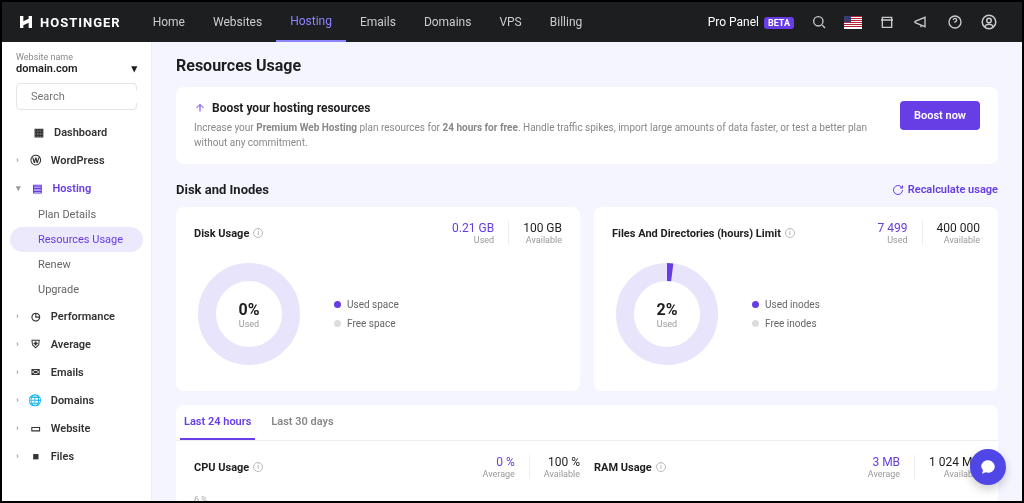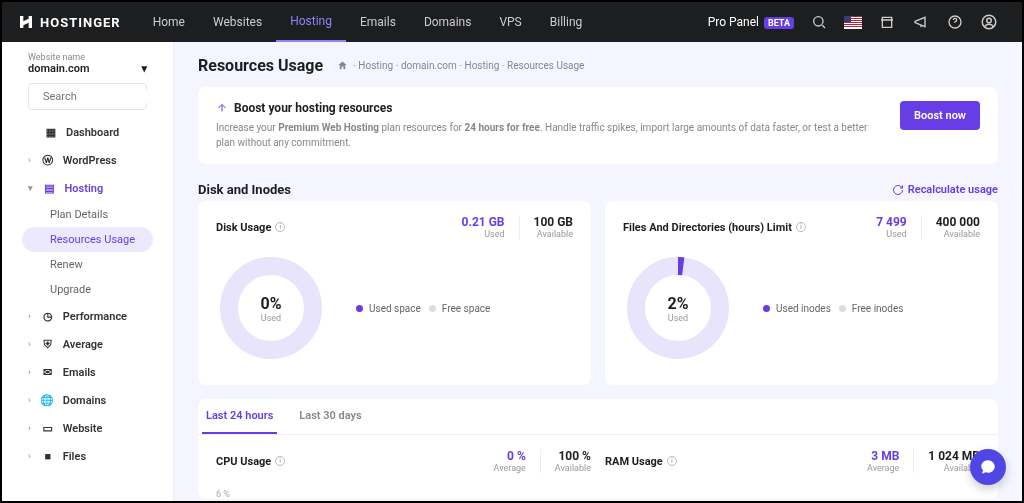--- a/index.html
+++ b/index.html
@@ -6,21 +6,21 @@
 body{background:#f4f5ff;color:#1d1e20;font-size:12px;width:1024px;height:503px;overflow:hidden;border:2px solid #000}
 .topbar{height:40px;background:#1d1e20;display:flex;align-items:center;padding:0 16px;color:#fff}
 .logo{display:flex;align-items:center;gap:6px;font-weight:700;font-size:13px;letter-spacing:1px;margin-right:18px}
 .navitem{padding:0 14px;height:40px;display:flex;align-items:center;color:#ccc;font-size:12px;cursor:pointer}
 .navitem.active{color:#8c85ff;border-bottom:2px solid #8c85ff}
 .topspacer{flex:1}
 .propanel{display:flex;align-items:flex-end;gap:5px;color:#fff;font-size:12px;margin-right:8px}
 .badge{background:#673de6;border-radius:3px;padding:1px 4px;font-size:9px;font-weight:700}
 .topicon{width:18px;height:18px;color:#ccc;margin:0 8px;cursor:pointer;display:flex;align-items:center;justify-content:center}
 .layout{display:flex;height:calc(100% - 40px)}
-.sidebar{width:172px;background:#fff;border-right:1px solid #eee;padding:10px 12px;overflow-y:auto}
+.sidebar{width:150px;background:#fff;border-right:1px solid #eee;padding:10px 0;overflow-y:auto}
 .wsname{padding:0 14px;margin-bottom:8px}
 .wsname .lbl{font-size:9px;color:#888}
 .wsname .sel{display:flex;justify-content:space-between;align-items:center;font-size:11px;font-weight:600;cursor:pointer}
 .search{margin:0 14px 8px;border:1px solid #e5e5e5;border-radius:4px;padding:6px 8px;display:flex;gap:6px}
 .search input{border:none;outline:none;flex:1;font-size:11px}
 .sbitem{display:flex;align-items:center;gap:8px;padding:7px 14px;font-size:11px;font-weight:600;color:#333;cursor:pointer}
 .sbitem .chev{margin-left:auto;color:#999;font-size:9px}
 .sbitem .chev.left{margin-left:0;margin-right:2px}
 .sbitem.active{color:#673de6}
 .sbsub{padding:6px 14px 6px 36px;font-size:11px;color:#666;cursor:pointer}
@@ -29,43 +29,43 @@
 .content{flex:1;padding:14px 24px;overflow-y:auto}
 .pagehead{display:flex;align-items:center;gap:14px;margin-bottom:12px}
 .pagetitle{font-size:16px;font-weight:700}
 .crumbs{font-size:10px;color:#888;display:flex;align-items:center;gap:5px}
 .crumbs .sep{color:#bbb}
 .banner{background:#fff;border-radius:8px;padding:14px 18px;display:flex;gap:22px;margin-bottom:18px}
 .banner .txt{flex:1}
 .banner .title{font-weight:700;font-size:12px;display:flex;align-items:center;gap:6px;margin-bottom:5px}
 .banner .desc{font-size:10px;color:#888;line-height:1.5}
 .btn{background:#673de6;color:#fff;border:none;border-radius:4px;padding:8px 14px;font-size:11px;font-weight:600;cursor:pointer;align-self:flex-start}
-.sectionhead{display:flex;justify-content:space-between;align-items:center;margin-bottom:4px}
+.sectionhead{display:flex;justify-content:space-between;align-items:center;margin-bottom:10px}
 .sectiontitle{font-size:13px;font-weight:700}
 .recalc{color:#673de6;font-size:11px;font-weight:600;display:flex;align-items:center;gap:4px;cursor:pointer}
 .cards{display:flex;gap:14px;margin-bottom:14px}
 .card{flex:1;background:#fff;border-radius:8px;padding:14px 18px}
 .cardhead{display:flex;margin-bottom:6px}
 .cardtitle{font-size:11px;font-weight:700;display:flex;align-items:center;gap:4px}
 .stats{margin-left:auto;display:flex;gap:14px;text-align:right}
-.stat .val{font-size:12px;font-weight:700}
+.stat .val{font-size:12px;font-weight:400}
 .stat .val.purple{color:#673de6}
 .stat .lbl{font-size:9px;color:#999}
 .divv{width:1px;background:#eee}
 .donutwrap{display:flex;align-items:center;gap:30px;padding:8px 0}
 .donut{position:relative;width:110px;height:110px}
 .donut svg{transform:rotate(-90deg)}
 .donut .center{position:absolute;inset:0;display:flex;flex-direction:column;align-items:center;justify-content:center}
 .donut .pct{font-size:16px;font-weight:700}
 .donut .pl{font-size:9px;color:#999}
-.legend{display:flex;flex-direction:row;gap:8px}
+.legend{display:flex;flex-direction:column;gap:8px}
 .legrow{display:flex;align-items:center;gap:6px;font-size:10px;color:#666}
 .dot{width:7px;height:7px;border-radius:50%}
 .dot.p{background:#673de6}.dot.g{background:#ddd}
-.tabs{display:flex;gap:18px;border-bottom:1px solid #eee;padding:0 4px}
+.tabs{display:flex;gap:12px;border-bottom:1px solid #eee;padding:0 4px}
 .tab{padding:10px 4px;font-size:11px;color:#888;cursor:pointer;font-weight:600}
 .tab.active{color:#673de6;border-bottom:2px solid #673de6}
 .chat{position:fixed;right:18px;bottom:18px;width:36px;height:36px;border-radius:50%;background:#4f46e5;color:#fff;display:flex;align-items:center;justify-content:center;cursor:pointer;box-shadow:0 4px 10px rgba(0,0,0,.2)}
 .info{width:10px;height:10px;border:1px solid #bbb;border-radius:50%;display:inline-flex;align-items:center;justify-content:center;font-size:7px;color:#bbb}
 .flag{width:20px;height:13px;background:linear-gradient(#b22234 0 8%,#fff 8% 16%,#b22234 16% 24%,#fff 24% 32%,#b22234 32% 40%,#fff 40% 48%,#b22234 48% 56%,#fff 56% 64%,#b22234 64% 72%,#fff 72% 80%,#b22234 80% 88%,#fff 88% 100%);position:relative}
 .flag::before{content:"";position:absolute;top:0;left:0;width:40%;height:53%;background:#3c3b6e}
 </style>
 </head>
 <body>
 
@@ -189,26 +189,20 @@
           <span class="chev left">›</span>
           <span class="ic">■</span>
           <span>Files</span>
         </div>
       </div>
 </div>
 
 <div class="content">
   <div class="pagehead">
     <div class="pagetitle">Resources Usage</div>
-    <div class="crumbs">
-      <svg width="11" height="11" viewBox="0 0 24 24" fill="#888">
-            <path d="M12 3l9 8h-3v9h-4v-6H10v6H6v-9H3z"></path>
-          </svg>
-      <span id="crumbs"><span class="sep"> - </span><span>Hosting</span><span class="sep"> - </span><span>domain.com</span><span class="sep"> - </span><span>Hosting</span><span class="sep"> - </span><span>Resources Usage</span></span>
-    </div>
   </div>
 
   <div class="banner">
     <div class="txt">
       <div class="title">
         <svg width="12" height="12" viewBox="0 0 24 24" fill="none" stroke="#673de6" stroke-width="2">
               <path d="M12 19V5M5 12l7-7 7 7"></path>
             </svg>
         <span>Boost your hosting resources</span>
       </div>

